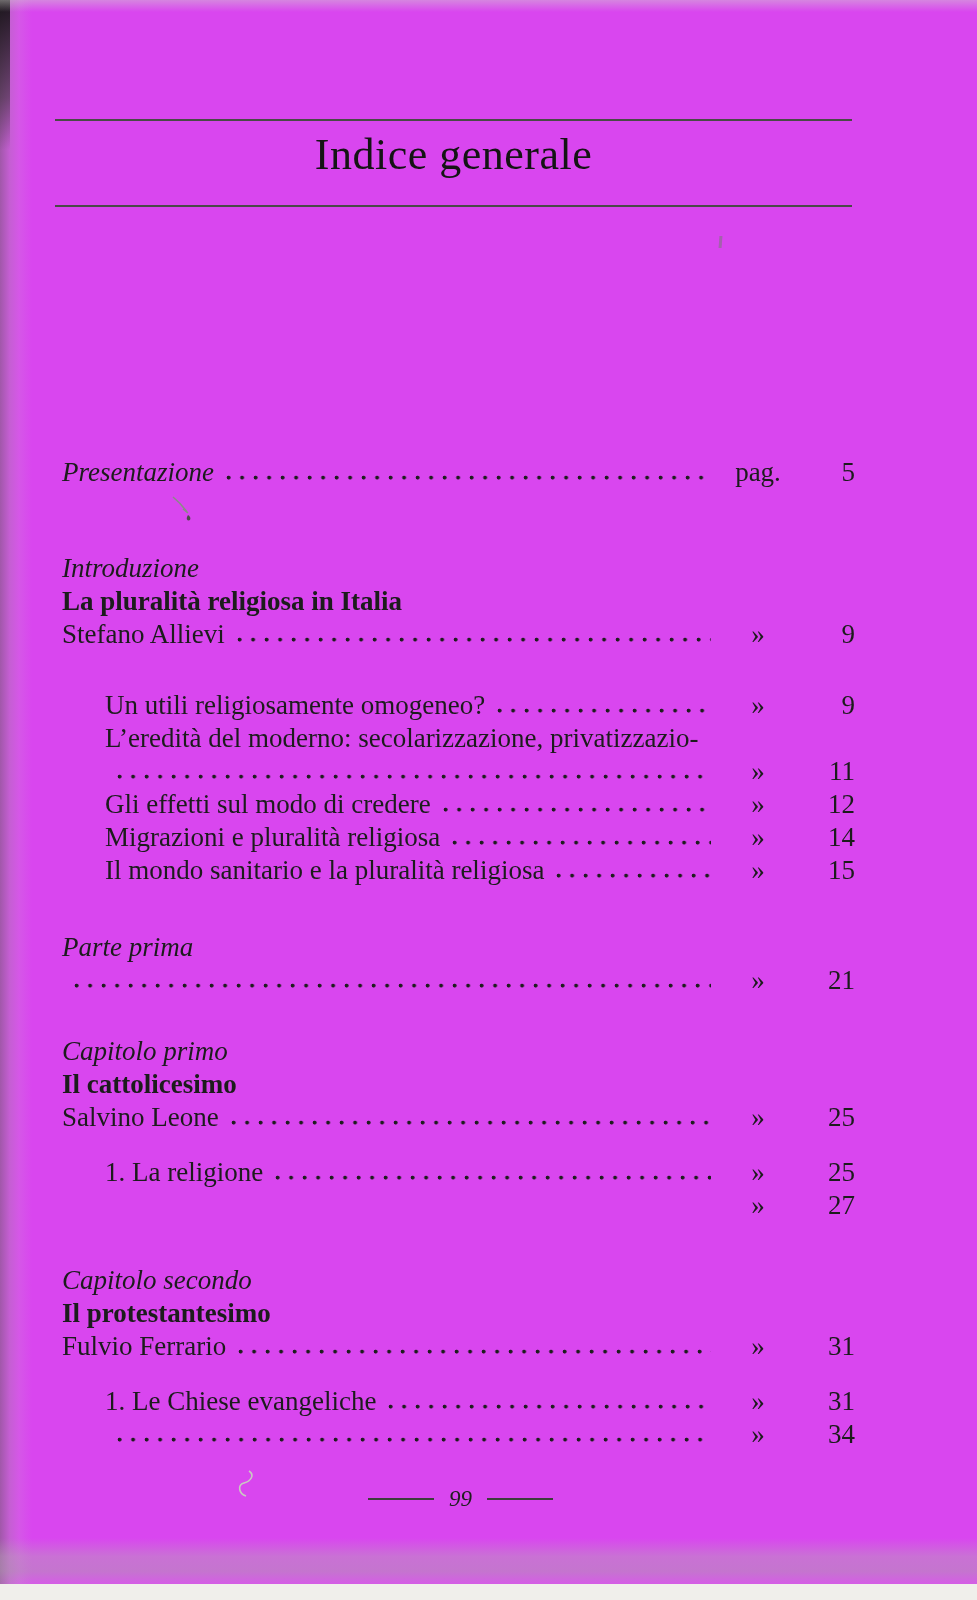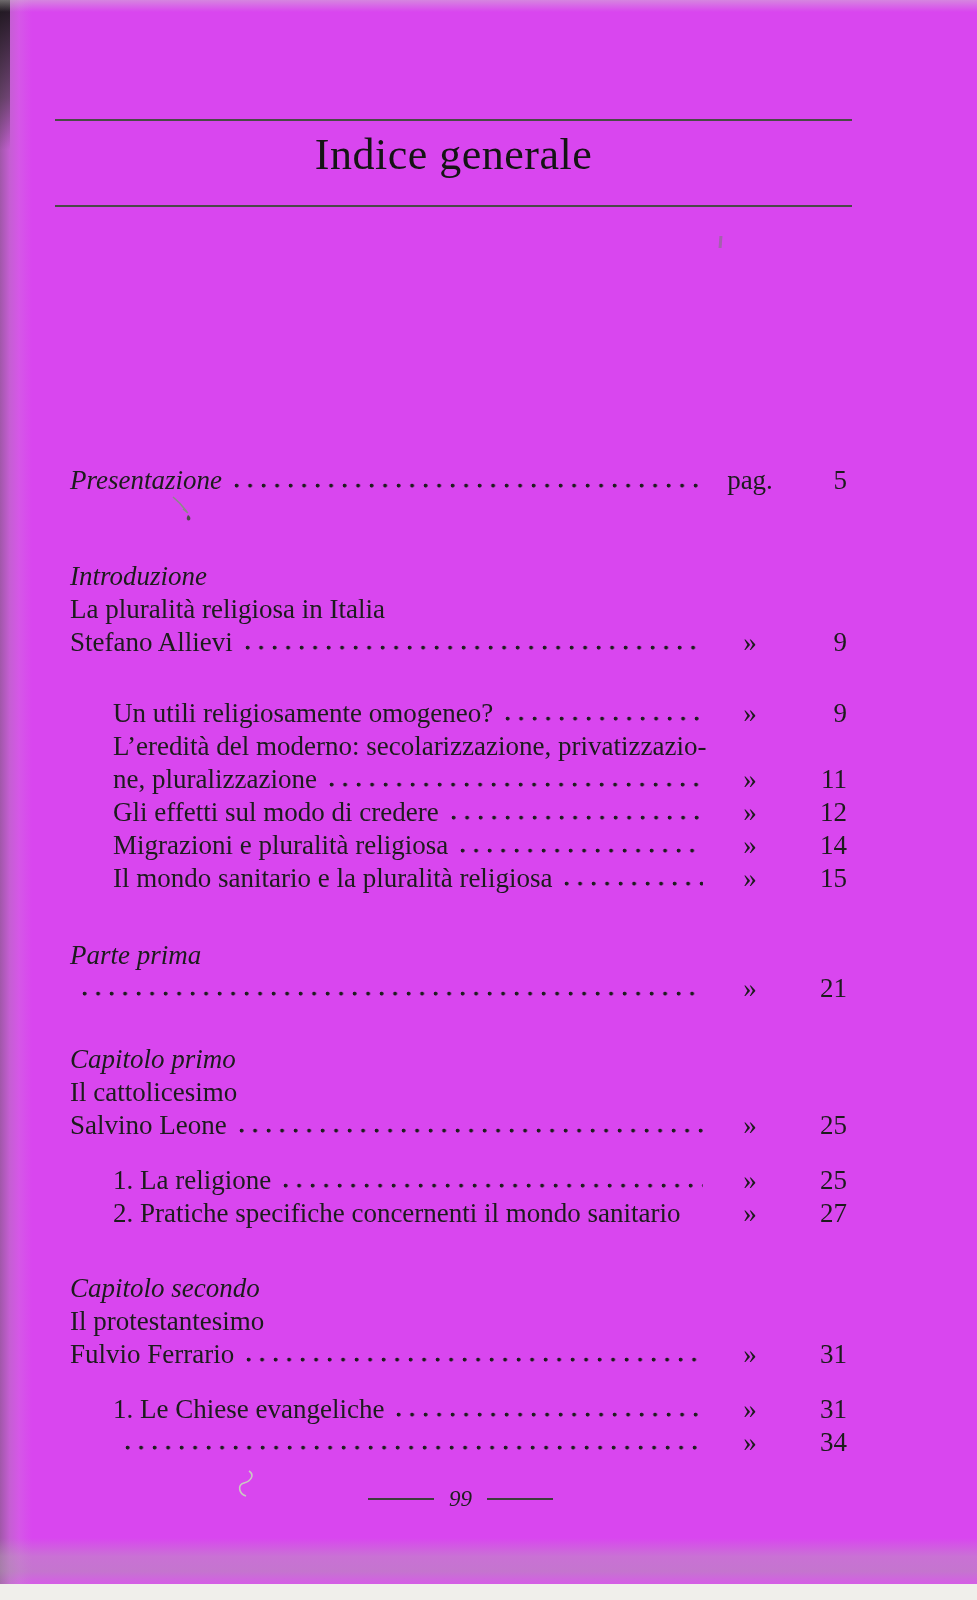--- a/index.html
+++ b/index.html
@@ -38,33 +38,33 @@
   .header-rule { position:absolute; left:55px; width:797px; height:2px; background:#4a4a47; }
   .rule-top { top:119px; }
   .rule-bottom { top:205px; }
   .page-title {
     position:absolute; top:129px; left:55px; width:797px;
     text-align:center; font-size:44px; line-height:52px; color:#141414;
     letter-spacing:0.5px;
   }
   
   .toc { position:absolute; top:456px; left:62px; width:793px; font-size:27px; line-height:33px; }
-  .section { margin:8px; }
+  .section { margin:0; }
   .section.indent { padding-left:43px; }
   .section:nth-child(2) { margin-top:63px; }
   .section:nth-child(3) { margin-top:38px; }
   .section:nth-child(4) { margin-top:44px; }
   .section:nth-child(5) { margin-top:38px; }
   .section:nth-child(6) { margin-top:22px; }
   .section:nth-child(7) { margin-top:42px; }
   .section:nth-child(8) { margin-top:22px; }
   .row { display:flex; align-items:baseline; min-height:33px; }
   .row .t { flex:0 0 auto; white-space:nowrap; }
   .row.italic .t { font-style:italic; }
-  .row.bold .t { font-weight:normal; }
+  .row.bold .t { font-weight:bold; }
   .leader { flex:1 1 auto; min-width:0; height:6px; align-self:center; margin:10px 8px 0 12px; }
   .leader.dots {
     background-image:radial-gradient(circle at 2.6px 2.6px, #1d1d1d 1.55px, rgba(0,0,0,0) 2.3px);
     background-size:13.5px 6px; background-repeat:repeat-x;
   }
   .ref { flex:0 0 78px; text-align:center; white-space:nowrap; }
   .pg  { flex:0 0 58px; text-align:right; white-space:nowrap; }
   
   .footer {
     position:absolute; top:1480px; left:0; width:977px;
@@ -122,21 +122,20 @@
         <div class="row normal">
           <span class="t">Un utili religiosamente omogeneo?</span>
           <span class="leader dots"></span>
           <span class="ref">»</span>
           <span class="pg">9</span>
         </div>
         <div class="row normal">
           <span class="t">L’eredità del moderno: secolarizzazione, privatizzazio-</span>
         </div>
         <div class="row normal">
-          <span class="t">ne, pluralizzazione</span>
           <span class="leader dots"></span>
           <span class="ref">»</span>
           <span class="pg">11</span>
         </div>
         <div class="row normal">
           <span class="t">Gli effetti sul modo di credere</span>
           <span class="leader dots"></span>
           <span class="ref">»</span>
           <span class="pg">12</span>
         </div>
@@ -178,21 +177,20 @@
         </div>
       </div>
       <div class="section indent">
         <div class="row normal">
           <span class="t">1. La religione</span>
           <span class="leader dots"></span>
           <span class="ref">»</span>
           <span class="pg">25</span>
         </div>
         <div class="row normal">
-          <span class="t">2. Pratiche specifiche concernenti il mondo sanitario</span>
           <span class="leader"></span>
           <span class="ref">»</span>
           <span class="pg">27</span>
         </div>
       </div>
       <div class="section">
         <div class="row italic">
           <span class="t">Capitolo secondo</span>
         </div>
         <div class="row bold">

